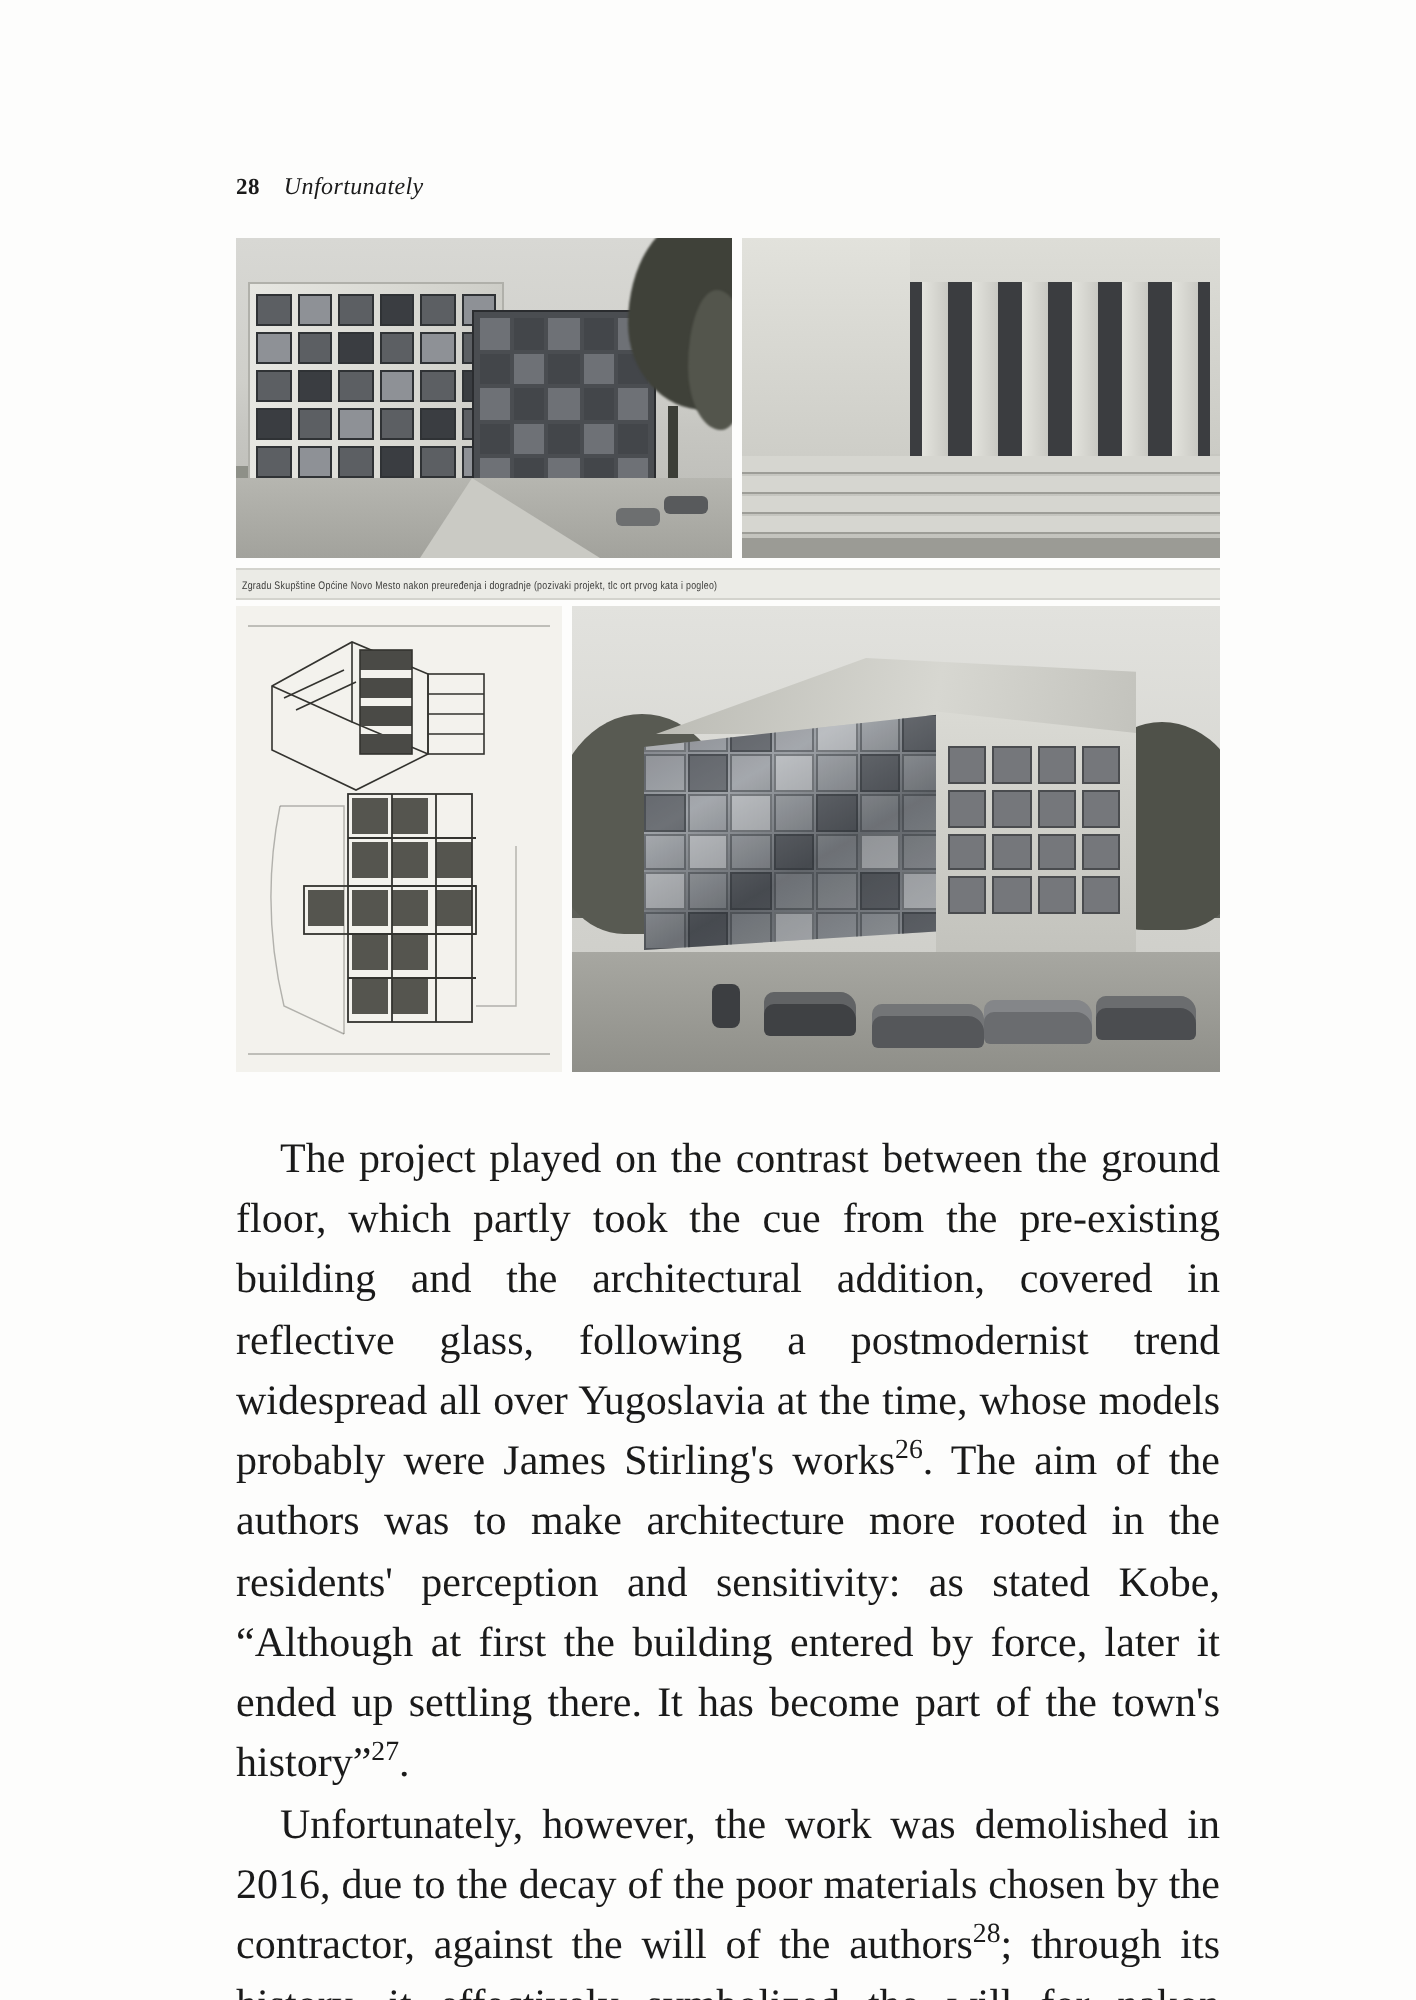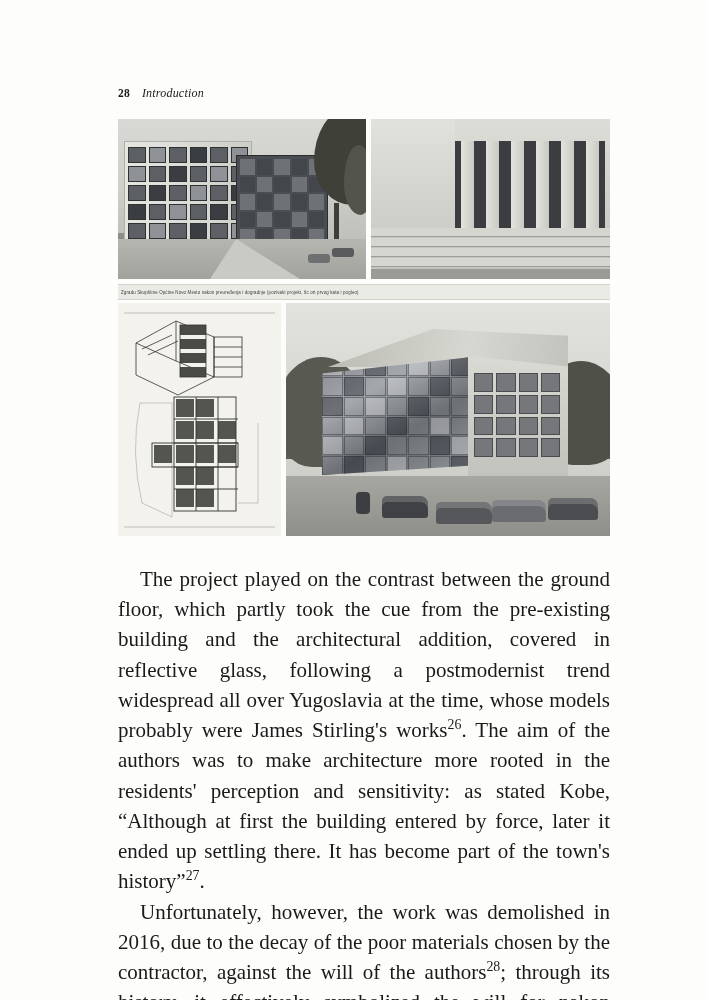--- a/index.html
+++ b/index.html
@@ -359,21 +359,21 @@
   i { font-style: italic; }
 </style>
 </head>
 <body>
 
 <div class="page">
   <div class="content">
 
     <div class="running-head">
       <span class="folio">28</span>
-      <span class="running-title">Introduction</span>
+      <span class="running-title">Unfortunately</span>
     </div>
 
     <div class="figure">
 
       <div class="fig-grid-top">
 
         <div class="photo top-left">
           <div class="tl-sky"></div>
           <div class="tl-grass"></div>
           <div class="tl-building">

